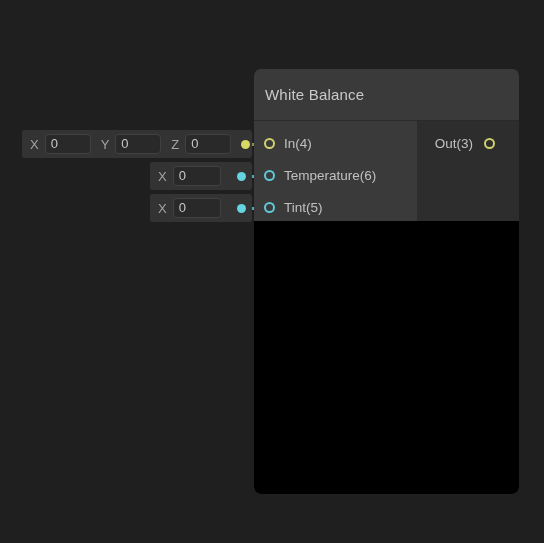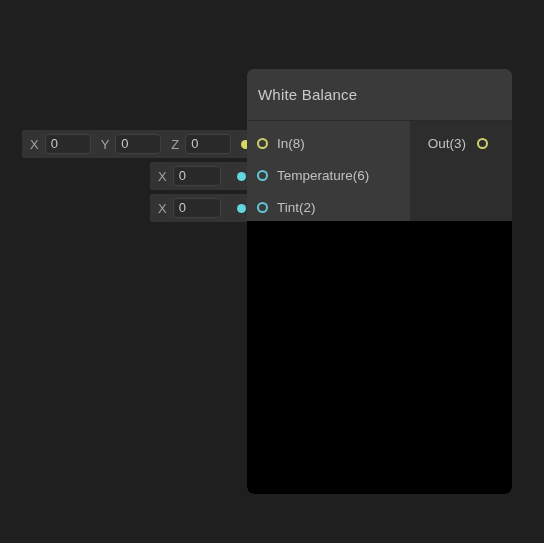--- a/index.html
+++ b/index.html
@@ -93,21 +93,21 @@
     position: absolute;
     height: 3px;
     border-radius: 2px;
   }
   .wire.col-yellow { background: #8a8a53; }
   .wire.col-cyan   { background: #53a6b4; }
 
   
   #node {
     position: absolute;
-    left: 247px;
+    left: 254px;
     top: 69px;
     width: 265px;
     height: 425px;
     border-radius: 7px;
     background: #2d2d2d;
     overflow: hidden;
   }
   .node-header {
     height: 52px;
     background: #3a3a3a;
@@ -219,29 +219,29 @@
 
     <div class="node-header">
       <span class="node-title">White Balance</span>
     </div>
 
     <div class="node-ports">
 
       <div class="ports-in">
         <div class="port-row">
           <span class="port-ring col-yellow"></span>
-          <span class="port-label">In(8)</span>
+          <span class="port-label">In(4)</span>
         </div>
         <div class="port-row">
           <span class="port-ring col-cyan"></span>
           <span class="port-label">Temperature(6)</span>
         </div>
         <div class="port-row">
           <span class="port-ring col-cyan"></span>
-          <span class="port-label">Tint(2)</span>
+          <span class="port-label">Tint(5)</span>
         </div>
       </div>
 
       <div class="ports-out">
         <div class="port-row out">
           <span class="port-label out-label">Out(3)</span>
           <span class="port-ring col-yellow"></span>
         </div>
       </div>
 

